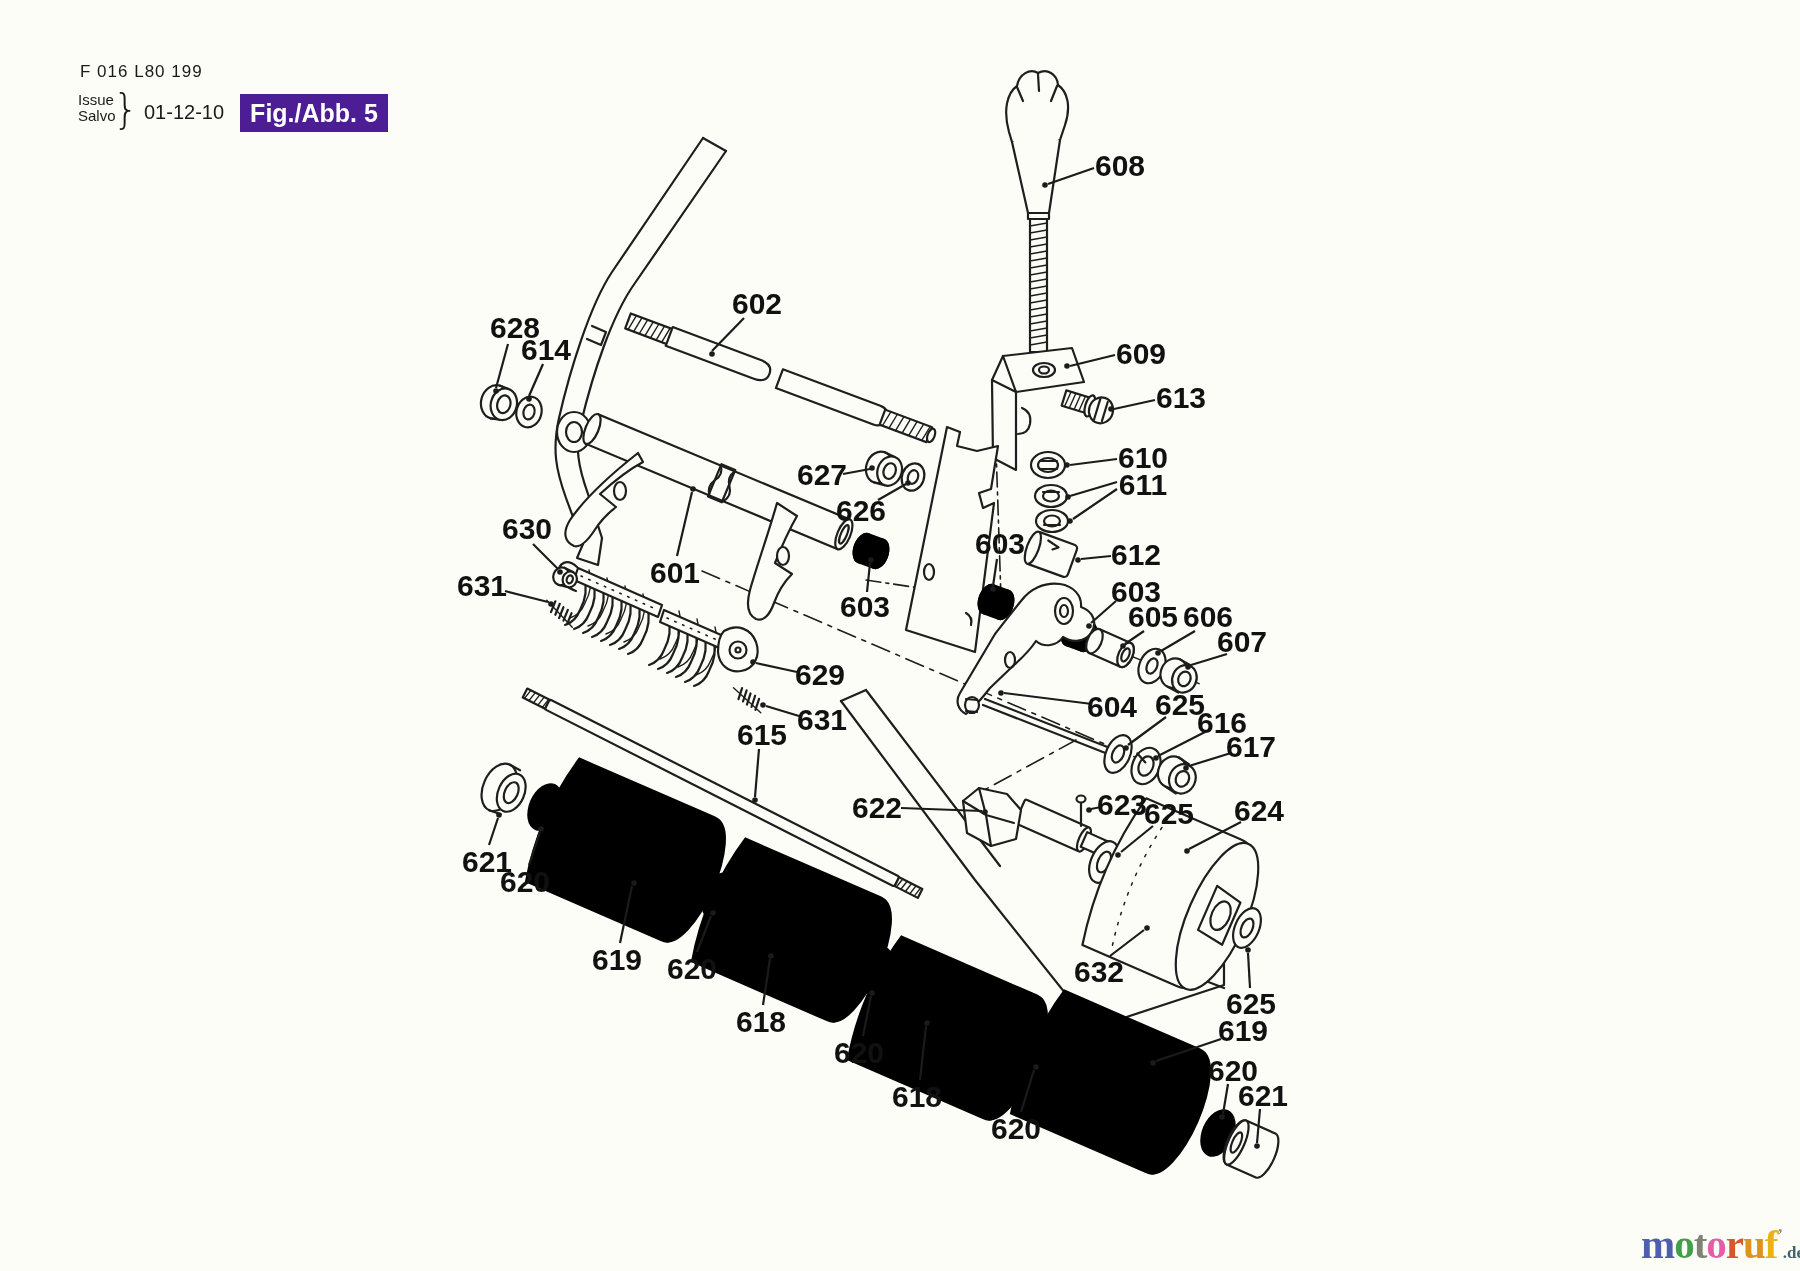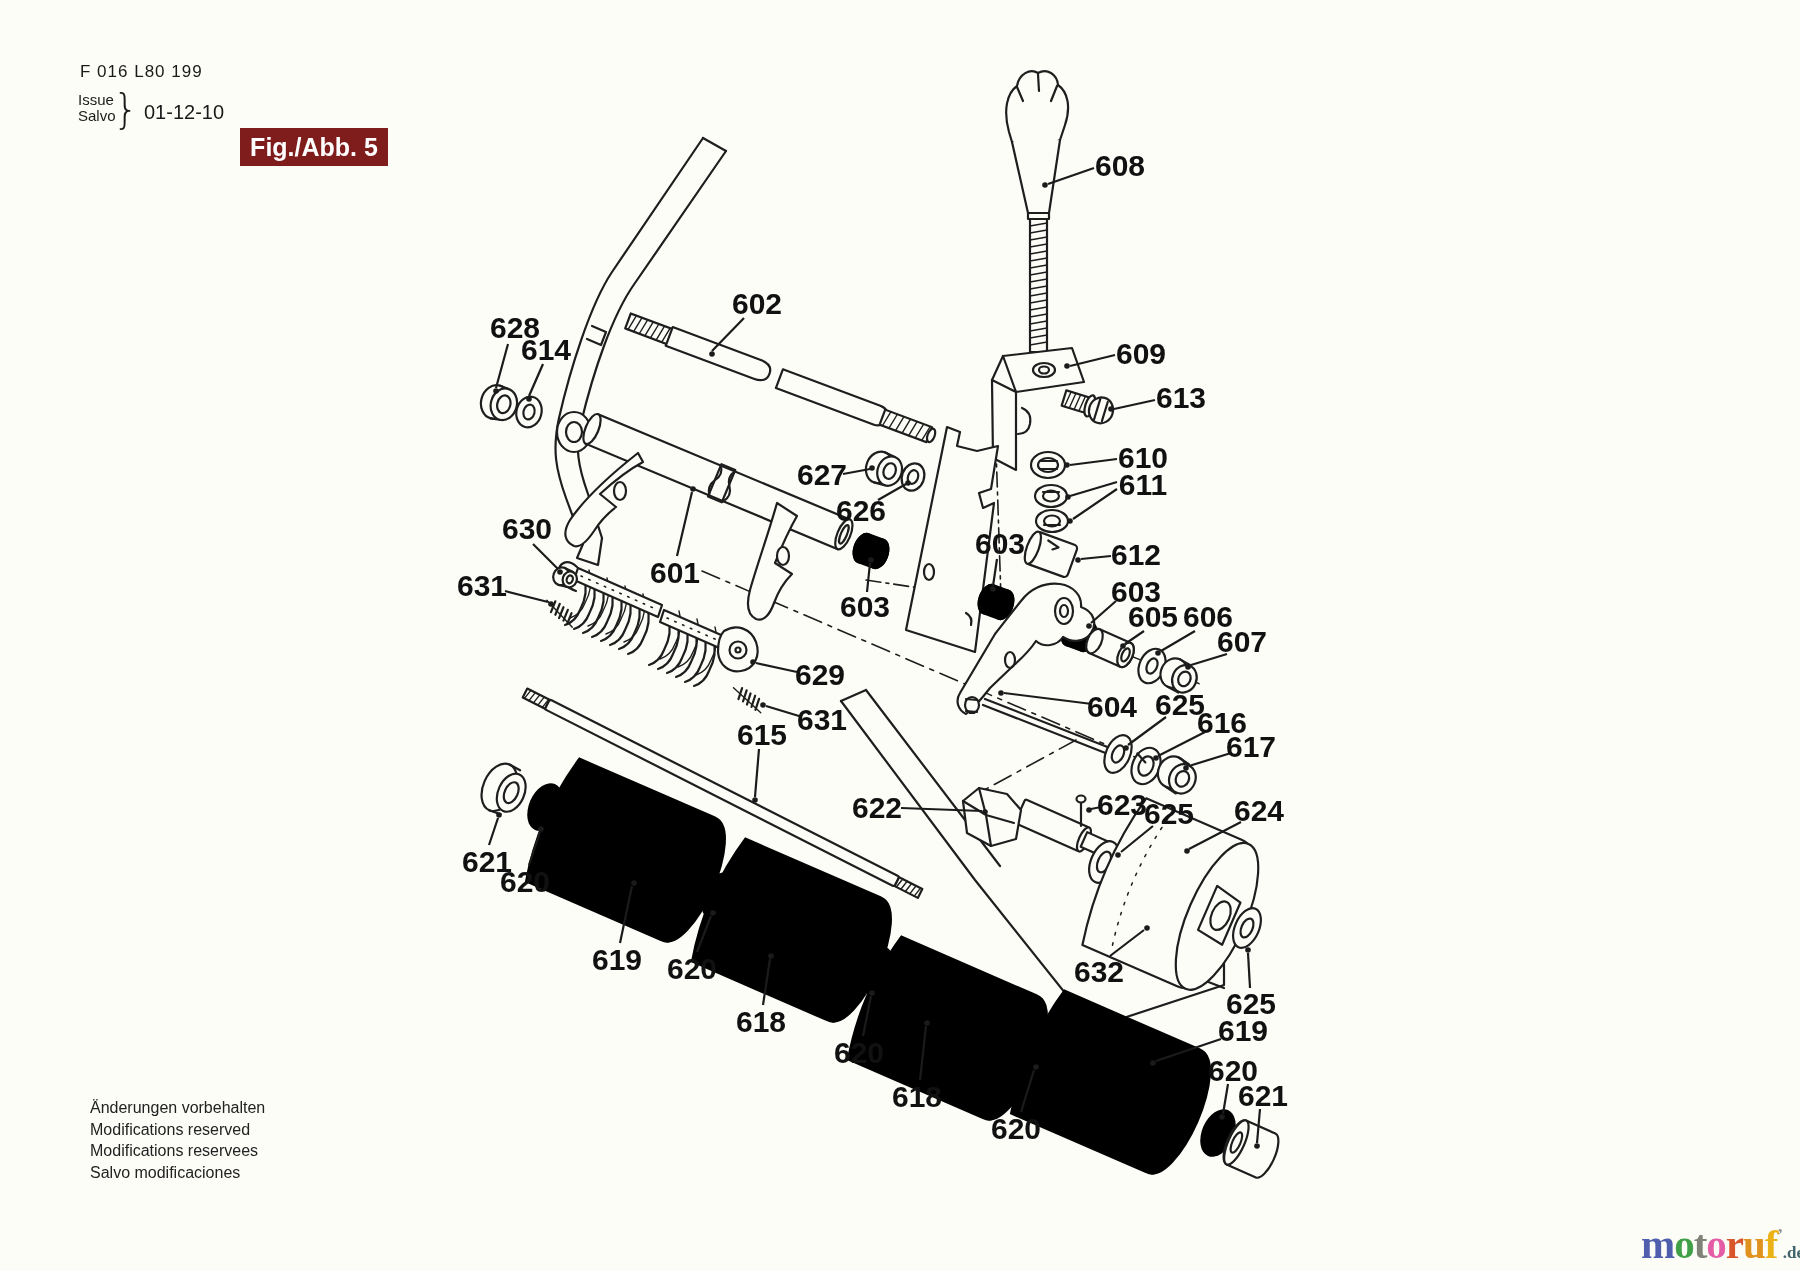--- a/index.html
+++ b/index.html
@@ -42,21 +42,21 @@
 
 <div class="page">
 
   <div class="hdr-part">F 016 L80 199</div>
   <div class="hdr-standissue">
     <div>Issue</div>
     <div>Salvo</div>
   </div>
   <div class="hdr-brace">}</div>
   <div class="hdr-date">01-12-10</div>
-  <div class="fig-box" style="background: #7f1d1d; margin-top: 34px;">
+  <div class="fig-box" style="background: #4c1d95;">
     <span style="color: rgb(255, 255, 255);">Fig./Abb. 5</span>
   </div>
 
   <svg class="diagram" width="1800" height="1271" viewBox="0 0 1800 1271">
     <defs>
       <g id="barrel" class="f">
         <path class="f" d="M-96,-68 Q-112,0 -96,68 L52,68 Q64,68 64,57 L64,-57 Q64,-68 52,-68 Z"></path>
         <ellipse class="f" cx="56" cy="0" rx="24" ry="67"></ellipse>
         <path class="shade" d="M-64,-58 Q-78,0 -64,58"></path>
         <path class="shade" d="M-24,-64 Q-38,0 -24,64"></path>
@@ -465,21 +465,15 @@
         <text x="917" y="1106.5" text-anchor="middle" class="callout-text">618</text>
         <line x1="1260" y1="1109" x2="1257" y2="1143" class="leader"></line>
         <circle cx="1257" cy="1146" r="2.8" class="leader-dot"></circle>
         <text x="1263" y="1105.5" text-anchor="middle" class="callout-text">621</text>
         <line x1="1021" y1="1112" x2="1034" y2="1070" class="leader"></line>
         <circle cx="1036" cy="1067" r="2.8" class="leader-dot"></circle>
         <text x="1016" y="1138.5" text-anchor="middle" class="callout-text">620</text>
       </g>
   </svg>
 
-  <div class="footer">
-    <div>Änderungen vorbehalten</div>
-    <div>Modifications reserved</div>
-    <div>Modifications reservees</div>
-    <div>Salvo modificaciones</div>
-  </div>
 
   <div class="wm"><span style="color: rgb(79, 95, 174);">m</span><span style="color: rgb(63, 160, 71);">o</span><span style="color: rgb(127, 131, 119);">t</span><span style="color: rgb(228, 93, 166);">o</span><span style="color: rgb(217, 86, 43);">r</span><span style="color: rgb(224, 146, 31);">u</span><span style="color: rgb(234, 178, 23);">f</span><span class="tick">’</span><span class="suffix" style="color: rgb(64, 100, 108);">.de</span></div>
 </div>
 
 </body></html>

